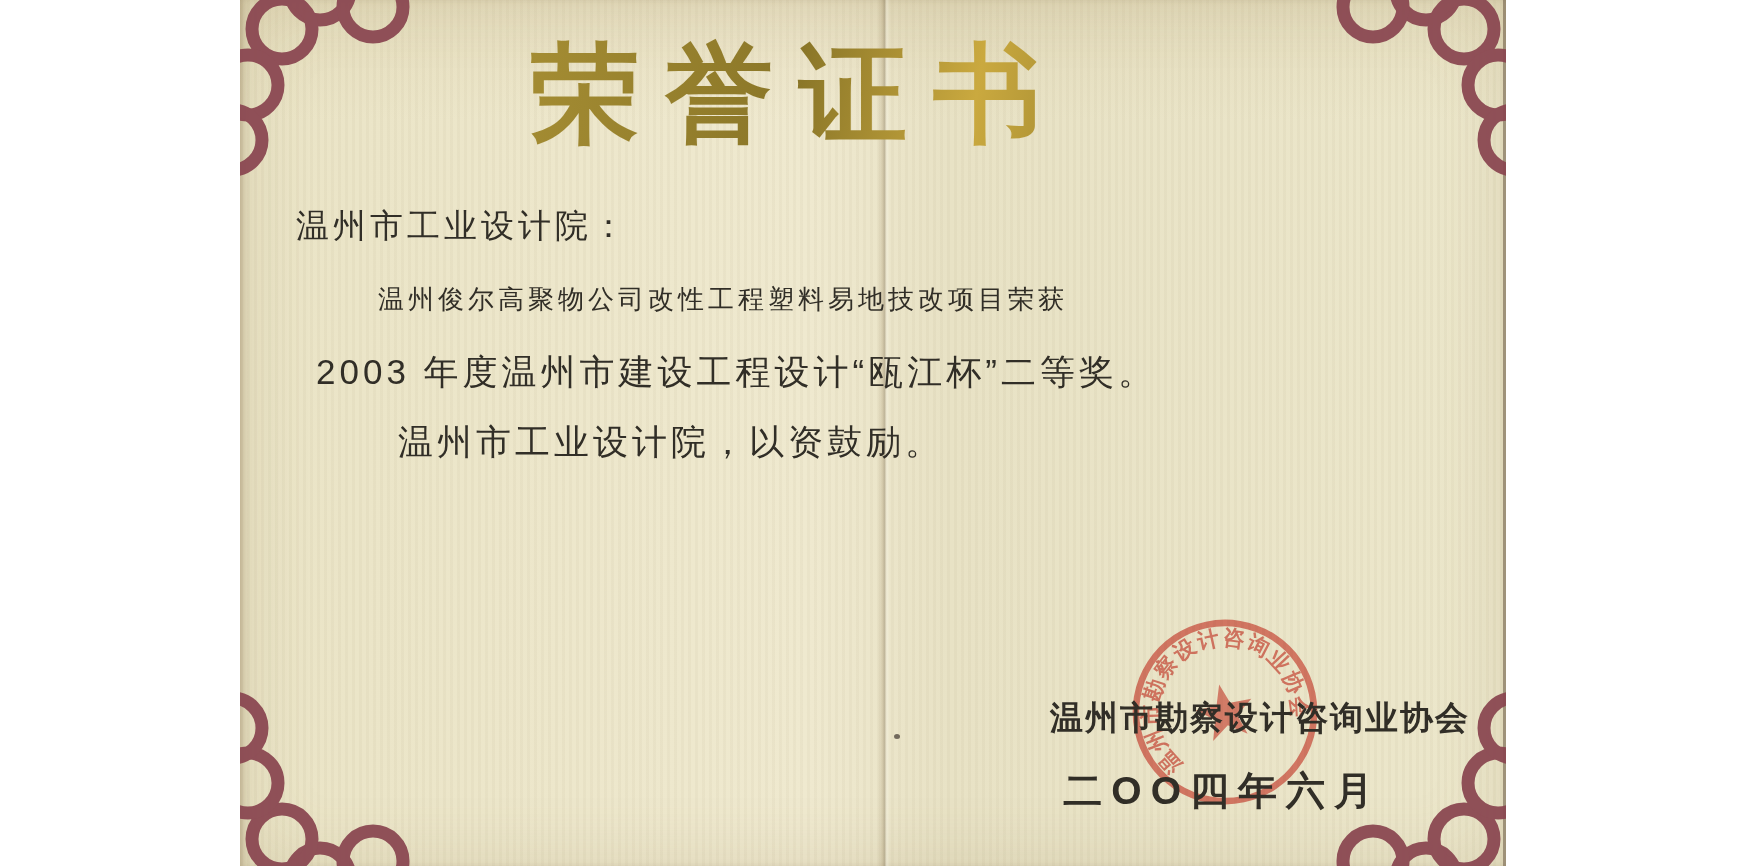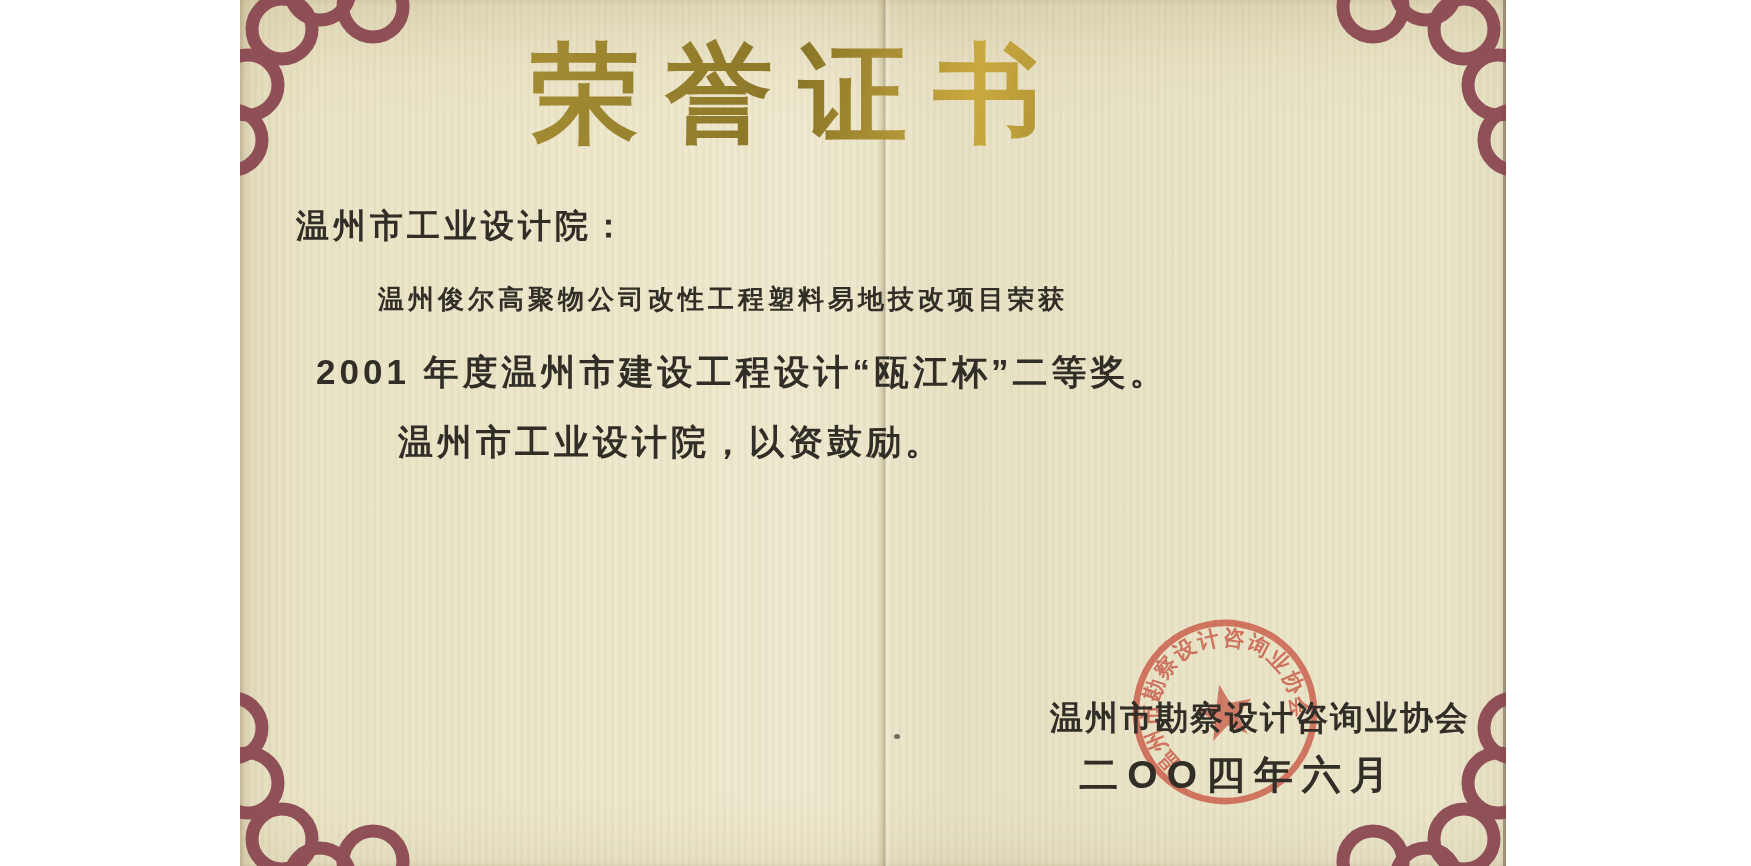--- a/index.html
+++ b/index.html
@@ -57,38 +57,38 @@
   @supports (-webkit-background-clip:text) or (background-clip:text){
     .title{
       background:linear-gradient(100deg,#7f6c24 0%,#a58d33 22%,#8a7628 44%,#caa93f 58%,#8f7a2a 72%,#a68e34 100%);
       -webkit-background-clip:text;background-clip:text;
       color:transparent;
     }
   }
   .bodytext p{
     position:absolute;
     margin:0;
-    font-weight:700;
+    font-weight:400;
     color:#312e27;
     letter-spacing:4px;
     white-space:nowrap;
   }
   .recipient{left:56px;top:204px;font-size:33px;}
   .line1{left:138px;top:282px;font-size:26px;}
   .line2{left:76px;top:349px;font-size:35px;}
   .line3{left:158px;top:419px;font-size:35px;}
 
   .sign-issuer{
     position:absolute;right:36px;top:696px;
     margin:0;font-size:33px;font-weight:700;color:#312e27;
     letter-spacing:2px;white-space:nowrap;
   }
   .sign-date{
     position:absolute;right:108px;top:748px;
-    margin:0;font-size:39px;font-weight:700;color:#312e27;
+    margin:16px;font-size:39px;font-weight:700;color:#312e27;
     letter-spacing:9px;white-space:nowrap;
   }
   .seal{
     position:absolute;
     left:888px;top:615px;
     width:194px;height:194px;
     transform:rotate(-12deg);
     opacity:.82;
     mix-blend-mode:multiply;
   }
@@ -150,21 +150,21 @@
       </svg>
     </div>
 
     <div class="fold"></div>
 
     <h1 class="title">荣誉证书</h1>
 
     <div class="bodytext">
       <p class="recipient">温州市工业设计院：</p>
       <p class="line1">温州俊尔高聚物公司改性工程塑料易地技改项目荣获</p>
-      <p class="line2">2001 年度温州市建设工程设计“瓯江杯”二等奖。</p>
+      <p class="line2">2003 年度温州市建设工程设计“瓯江杯”二等奖。</p>
       <p class="line3">温州市工业设计院，以资鼓励。</p>
     </div>
 
     <div class="seal">
       <svg viewBox="0 0 220 220">
         <defs>
           <path id="sealTextArc" d="M 51.5,158.6 A 76,76 0 1 1 168.5,158.6"></path>
         </defs>
         <circle cx="110" cy="110" r="101" fill="none" stroke="#d9574c" stroke-width="7.5" opacity="0.9"></circle>
         <polygon points="110,78 117.9,101.1 142.3,101.5 122.8,116.2 130,139.5 110,125.5 90,139.5 97.2,116.2 77.7,101.5 102.1,101.1" fill="#d9574c" opacity="0.85"></polygon>

